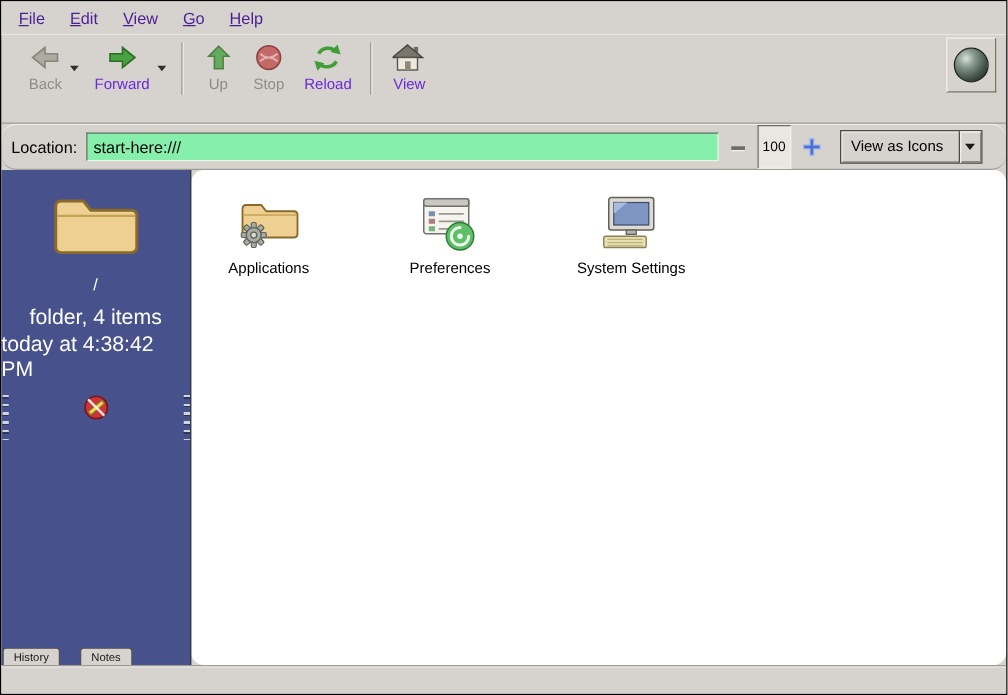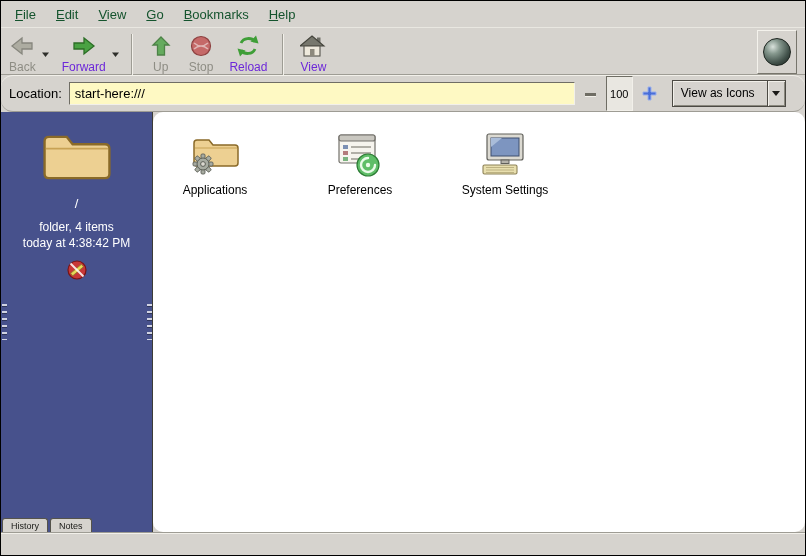--- a/index.html
+++ b/index.html
@@ -14,27 +14,27 @@
     overflow: hidden;
     position: relative;
   }
 
   
   .menubar {
     display: flex; align-items: center;
     height: 26px; padding: 0 4px;
     background: #d6d3ce;
   }
-  .menu-item { padding: 4px 10px; font-size: 13px; color:#14532d; cursor: default; }
+  .menu-item { padding: 4px 10px; font-size: 13px; color:#4c1d95; cursor: default; }
   .accel { text-decoration: underline; }
 
   
   .toolbar {
     display: flex; align-items: flex-start;
-    height: 48px; padding: 3px 8px 2px 0;
+    height: 72px; padding: 3px 8px 2px 14px;
     border-bottom: 1px solid #9e9c94;
     box-shadow: inset 0 1px 0 #e9e7e1;
   }
   .tb-btn {
     display: flex; flex-direction: column; align-items: center;
     background: none; border: 1px solid transparent;
     padding: 3px 7px 1px; gap: 2px; cursor: default;
     font-family: inherit;
   }
   .tb-btn svg { display: block; }
@@ -66,21 +66,21 @@
     display: flex; align-items: center; gap: 7px;
     height: 37px; padding: 0 8px;
     border-top: 1px solid #f2f0ea;
     border-bottom: 1px solid #9e9c94;
     border-radius: 12px;
   }
   .loc-label { font-size: 13px; color: #000; white-space: nowrap; }
   .loc-input {
     flex: 1; max-width: 506px; height: 23px;
     border: 1px solid; border-color: #6f6d64 #f2f0ea #f2f0ea #6f6d64;
-    background: #fef9c3; padding: 0 5px;
+    background: #86efac; padding: 0 5px;
     font: 13px "Liberation Sans", "DejaVu Sans", sans-serif;
   }
   .zoom-out, .zoom-in { display: flex; align-items: center; padding: 2px; cursor: default; }
   .zoom-level {
     min-width: 27px; height: 35px; padding: 0 2px;
     display: flex; align-items: center; justify-content: center;
     font-size: 11px; background: #e9e7e1;
     border: 1px solid; border-color: #6f6d64 #f2f0ea #f2f0ea #6f6d64;
   }
   .view-combo {
@@ -105,24 +105,24 @@
   .main { flex: 1; display: flex; min-height: 0; }
   .sidebar {
     width: 152px; position: relative;
     background: #47518c;
     border-right: 1px solid #3c3c36;
     display: flex; flex-direction: column; align-items: center;
     padding-top: 16px; color: #fff;
   }
   .side-folder svg { display: block; }
   .side-title { font-size: 13px; margin-top: 12px; }
-  .side-sub { font-size: 12px; margin-top: 9px; }
+  .side-sub { font-size: 17px; margin-top: 9px; }
   .side-sub + .side-sub { margin-top: 2px; }
   .emblem { margin-top: 9px; }
-  .side-tabs { position: absolute; left: 1px; bottom: 0; display: flex; gap: 2px; }
+  .side-tabs { position: absolute; left: 1px; bottom: 0; display: flex; gap: 16px; }
   .side-tab {
     background: #d6d3ce; color: #1a1a17;
     border: 1px solid #55534b; border-bottom: none;
     border-radius: 3px 3px 0 0;
     font-size: 9px; padding: 2px 8px 1px; cursor: default;
   }
   .grip {
     position: absolute; top: calc(50% - 18px);
     width: 5px; height: 36px;
     background: repeating-linear-gradient(to bottom,
@@ -154,21 +154,20 @@
 </head>
 <body>
 
 <div class="window">
 
   <div class="menubar">
     <div class="menu-item"><span class="accel">F</span><span>ile</span></div>
     <div class="menu-item"><span class="accel">E</span><span>dit</span></div>
     <div class="menu-item"><span class="accel">V</span><span>iew</span></div>
     <div class="menu-item"><span class="accel">G</span><span>o</span></div>
-    <div class="menu-item"><span class="accel">B</span><span>ookmarks</span></div>
     <div class="menu-item"><span class="accel">H</span><span>elp</span></div>
   </div>
 
   <div class="toolbar">
 
     <button class="tb-btn is-disabled">
       <span>
         <svg width="26" height="24" viewBox="0 0 26 24">
             <path d="M13 4 L3 12 L13 20 L13 15 L23 15 L23 9 L13 9 Z" fill="#a3a396" stroke="#73736a" stroke-width="1.3"></path>
           </svg>

